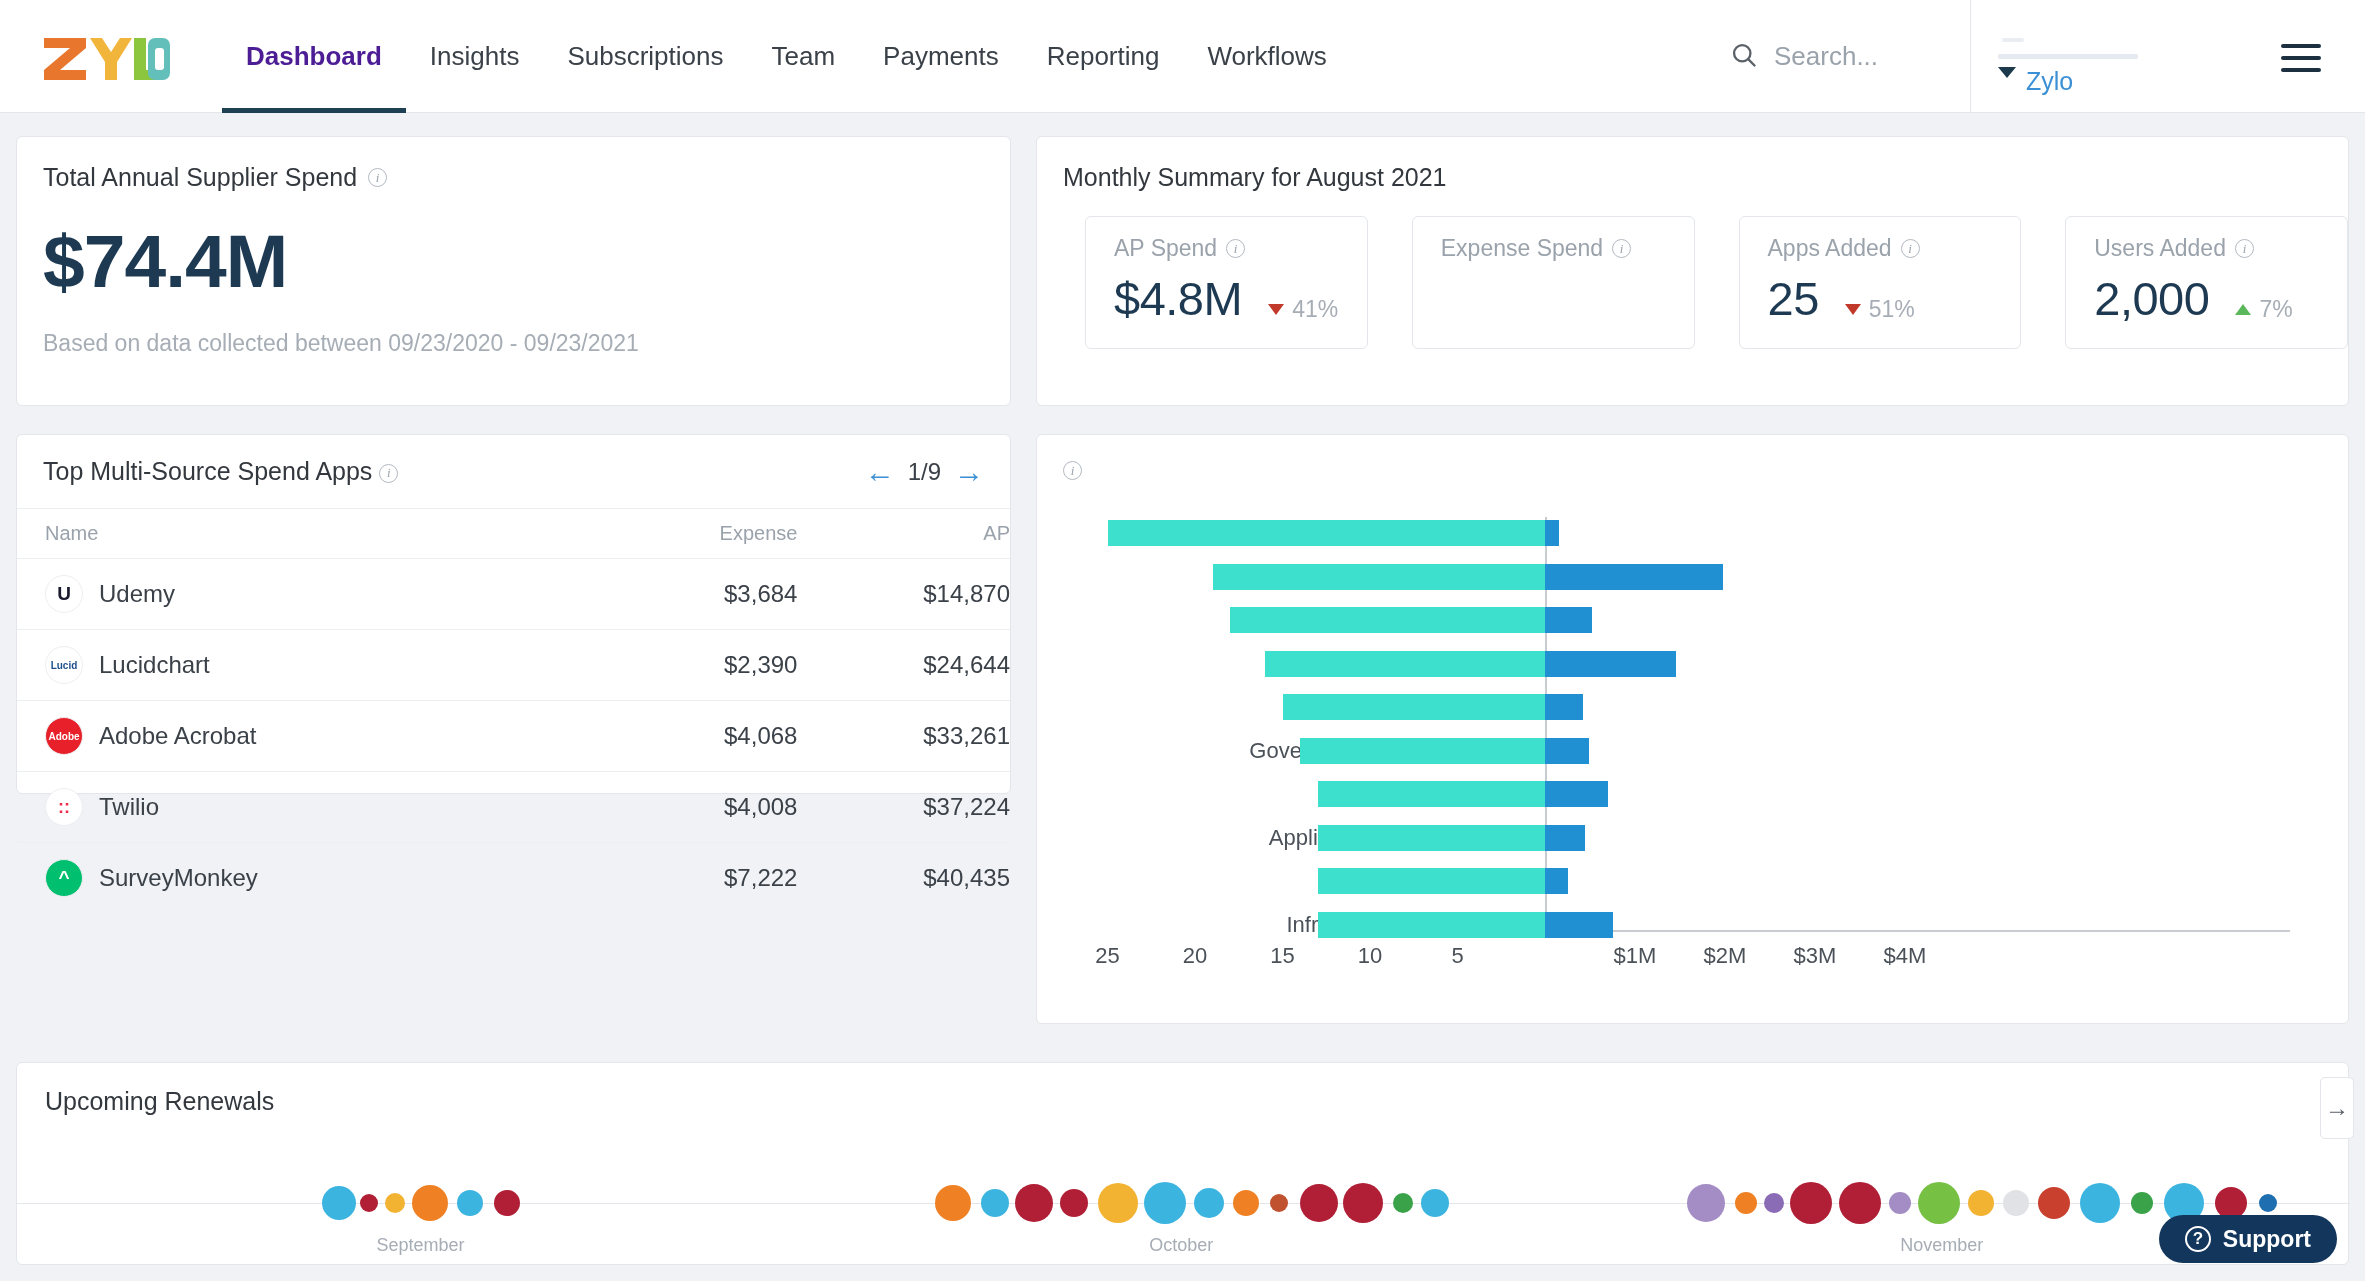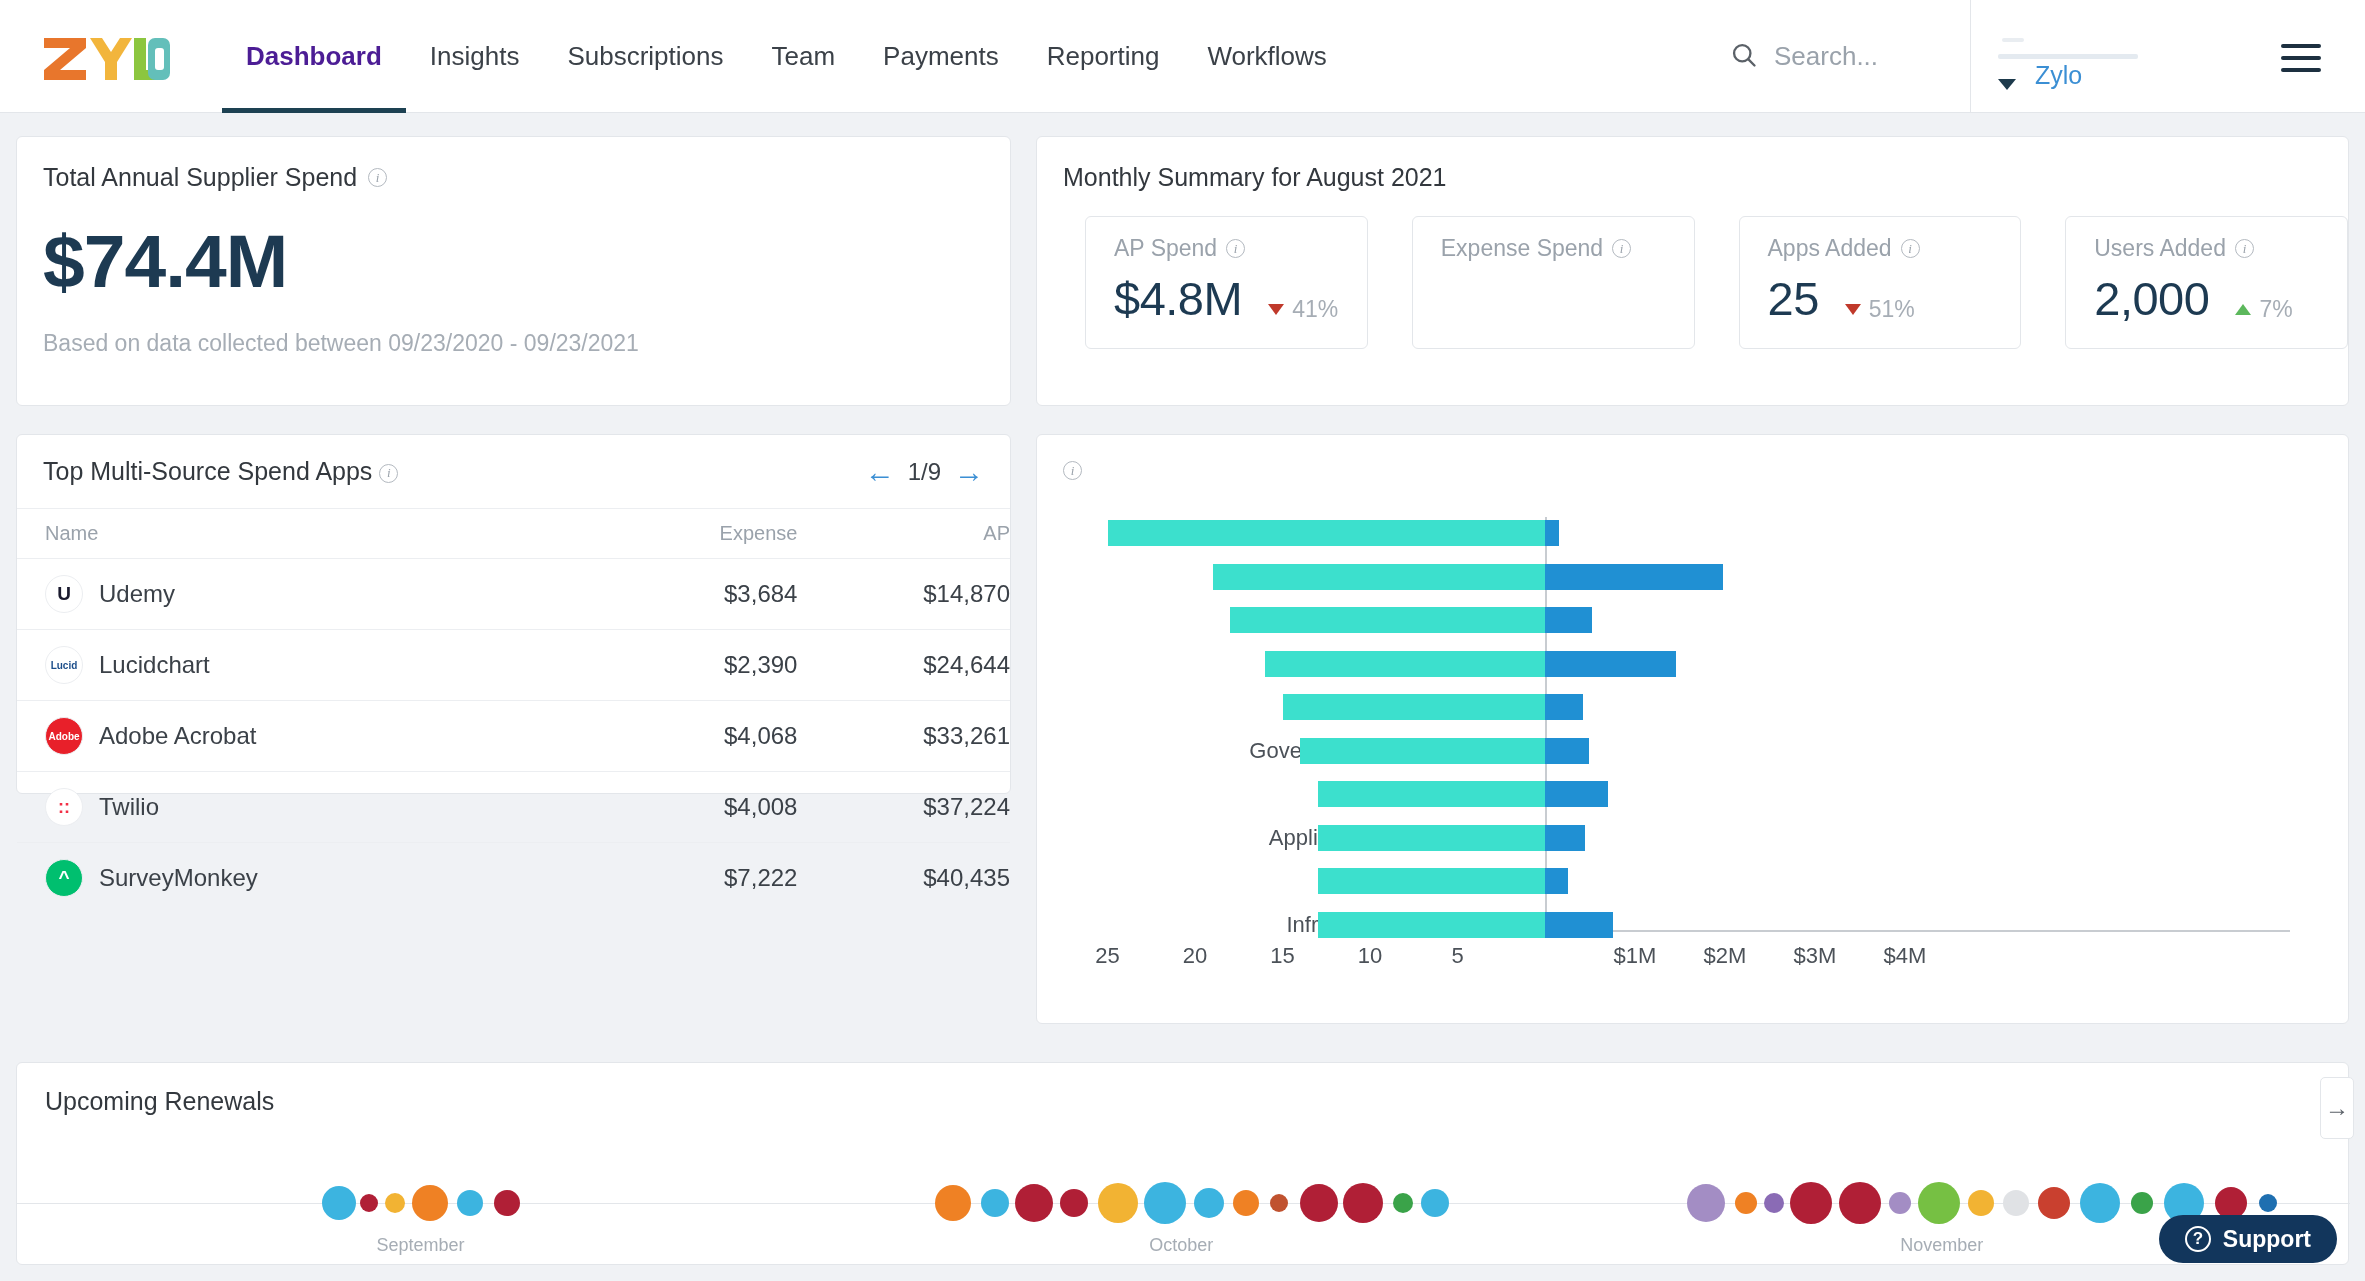--- a/index.html
+++ b/index.html
@@ -36,21 +36,21 @@
   .searchbox {
     position: absolute; left: 1730px; top: 0; height: 113px;
     display: flex; align-items: center; gap: 16px; cursor: text;
   }
   .search-ph { font-size: 26px; color: #9aa2ab; }
 
   .orgdivider { position: absolute; left: 1970px; top: 0; width: 1px; height: 113px; background: #e3e6ea; }
   .orgbox { position: absolute; left: 1998px; top: 38px; display: flex; flex-direction: column; gap: 2px; cursor: pointer; }
   .org-blur1 { width: 22px; height: 4px; background: #e9edf1; border-radius: 2px; margin-left: 4px; }
   .org-blur2 { width: 140px; height: 5px; background: #e4eaf0; border-radius: 2px; margin-top: 10px; }
-  .orgrow { display: flex; align-items: flex-end; gap: 19px; }
+  .orgrow { display: flex; align-items: flex-start; gap: 10px; margin-top: 6px; }
   .orgname { font-size: 25px; color: #3b8fd4; }
   .caret-dn { width: 0; height: 0; border-left: 9px solid transparent; border-right: 9px solid transparent; border-top: 11px solid #1d3a4c; }
 
   .hamburger { position: absolute; right: 44px; top: 44px; width: 40px; cursor: pointer; }
   .hamburger span { display: block; height: 4px; background: #1d3040; border-radius: 2px; margin-bottom: 8px; }
   .hamburger span:last-child { margin-bottom: 0; }
 
   
   .card { position: absolute; background: #fff; border: 1px solid #e3e6ea; border-radius: 6px; }
   .card-title { font-size: 25px; color: #33383e; }

